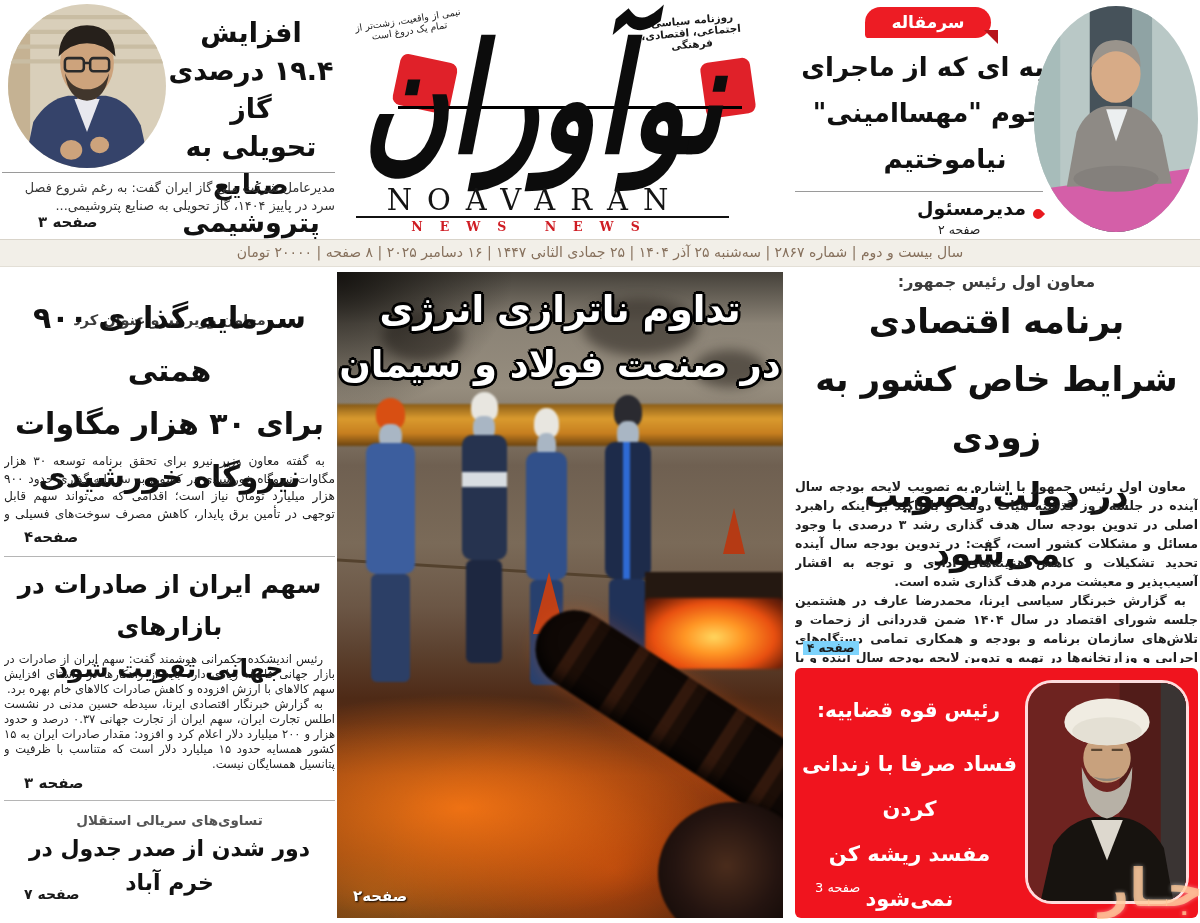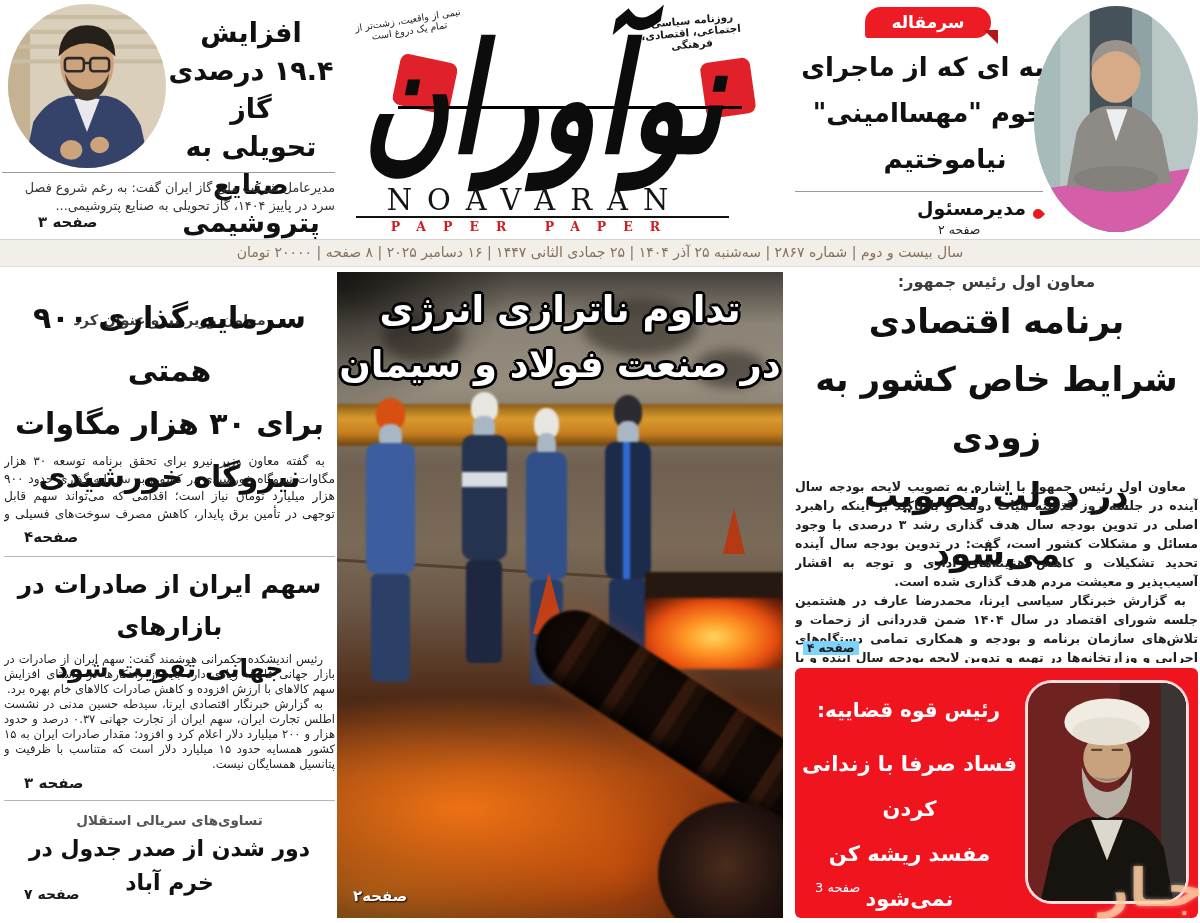--- a/index.html
+++ b/index.html
@@ -122,21 +122,21 @@
     <div class="abs center" style="left:auto;right:-2px;top:14px;width:112px;font-size:10.5px;font-weight:bold;transform:rotate(-5deg);color:#1a1a1a;">روزنامه سیاسی، اجتماعی، اقتصادی، فرهنگی</div>
 
     <div class="abs" style="left:0;top:20px;width:405px;height:166px;font-style:italic;">
       <div class="diamond" style="left:56px;top:38px;width:58px;height:52px;transform:rotate(12deg);"></div>
       <div class="diamond" style="left:auto;right:-8px;top:40px;width:50px;height:56px;transform:rotate(-8deg);"></div>
       <div class="abs" style="left:58px;top:86px;width:344px;height:2.5px;background:#000;"></div>
       <div class="abs logo-fa center" style="left:0;top:0;width:405px;font-size:118px;line-height:160px;">نوآوران</div>
     </div>
     <div class="abs logo-en center" style="left:0;top:183px;width:405px;font-size:29px;letter-spacing:15px;text-indent:15px;">NOAVARAN</div>
     <div class="abs" style="left:16px;top:216px;width:373px;height:2px;background:#111;"></div>
-    <div class="abs logo-type center" style="left:0;top:219px;width:405px;font-size:12.5px;letter-spacing:17px;text-indent:17px;">PAPER PAPER</div>
+    <div class="abs logo-type center" style="left:0;top:219px;width:405px;font-size:12.5px;letter-spacing:17px;text-indent:17px;">NEWS NEWS</div>
   </div>
 
   <div class="badge" style="left:865px;top:7px;width:126px;height:31px;">سرمقاله</div>
   <div class="abs center pre" style="left:795px;top:44px;width:300px;font-size:26px;font-weight:bold;line-height:46px;">تجربه ای که از ماجرای
 مرحوم "مهساامینی"
 نیاموختیم</div>
   <div class="rule" style="left:795px;top:191px;width:248px;"></div>
   <div class="abs" style="left:900px;top:197px;width:160px;display:flex;align-items:flex-end;justify-content:center;gap:7px;">
     <span class="drop-icon"></span>
     <span style="font-size:19px;font-weight:bold;">مدیرمسئول</span>

